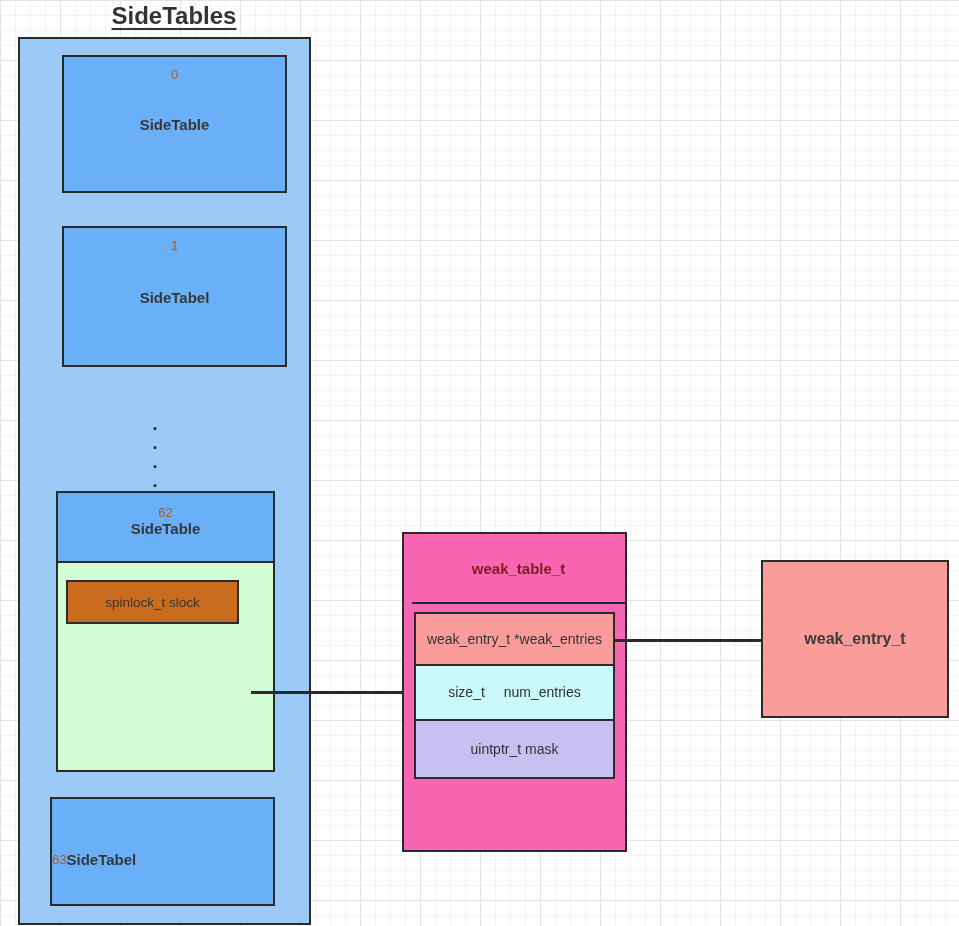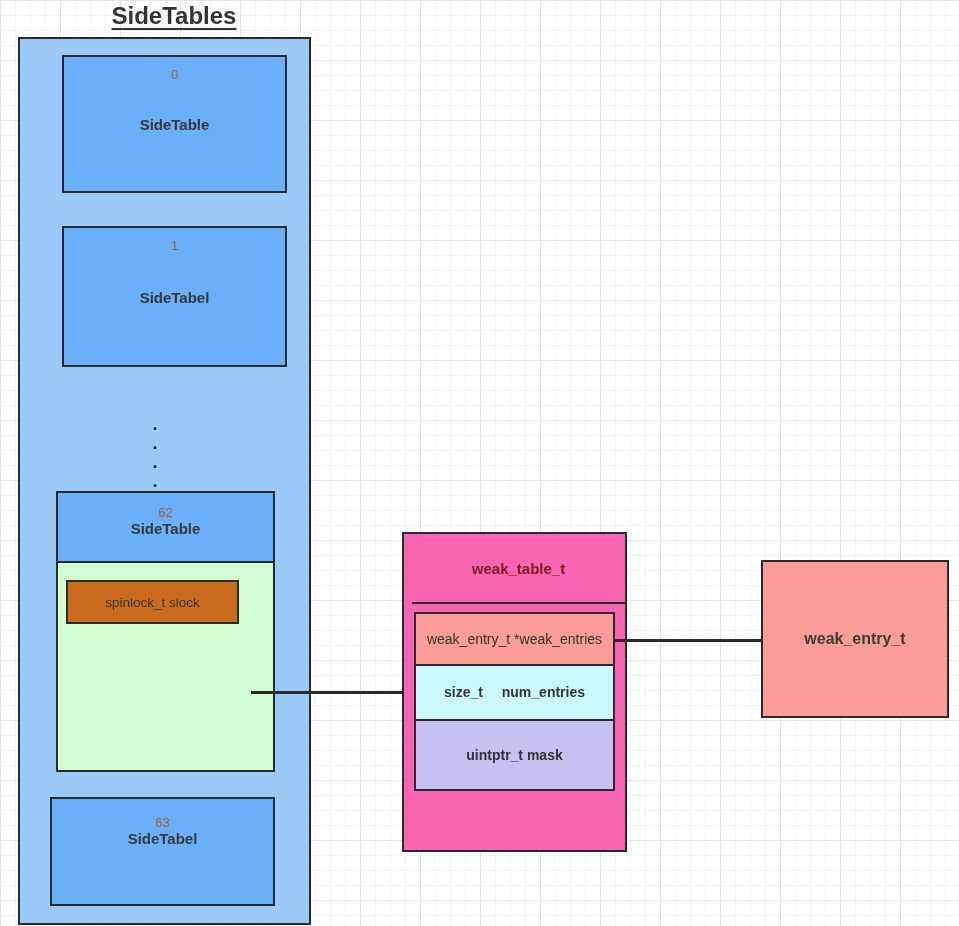--- a/index.html
+++ b/index.html
@@ -72,40 +72,40 @@
     font-size: 13.5px; color: #333; text-align: center;
   }
   .rowstack62 .frow + .frow { margin-top: -2px; }
   .row-slock   { height: 44px; background: var(--orange-fill, #ca6c1e); }
   .row-refcnts { height: 46px; background: var(--teal-fill, #27ccc4); }
   .row-wtable  { height: 45px; background: var(--pink-fill, #f765b3); }
 
   .stbox63 {
     position: absolute; left: 30px; top: 758px; width: 225px; height: 109px;
     background: var(--table-fill, #69b0f9); border: 2px solid #2a2a2a;
-    display: flex; flex-direction: column; align-items: center; padding-top: 16px;
+    display: flex; flex-direction: row; align-items: center; padding-top: 16px;
   }
   .stbox63 .num { font-size: 13px; color: var(--index-color, #a85d2c); line-height: 15px; }
   .stbox63 .lbl { font-size: 15px; font-weight: 600; color: #383838; line-height: 18px; }
 
   .weaktable {
     position: absolute; left: 402px; top: 532px; width: 225px; height: 320px;
     background: var(--pink-fill, #f765b3); border: 2px solid #2a2a2a;
   }
   .wthead {
     height: 70px; border-bottom: 2px solid #2a2a2a;
     display: flex; align-items: center; justify-content: center;
     font-size: 15px; font-weight: 700; color: #7f1d1d; margin-left: 8px;
   }
   .wtstack { position: absolute; left: 10px; top: 78px; width: 201px; border-radius: 30px; }
   .wtstack .frow { font-size: 14px; padding: 0 6px; line-height: 1.35; }
-  .wtstack .frow + .frow { margin-top: -2px; font-weight: bold; }
+  .wtstack .frow + .frow { margin-top: -2px; }
   .row-weak-entries { height: 54px; background: var(--salmon-fill, #fa9d99); }
   .row-num-entries  { height: 57px; background: var(--cyan-fill, #c9f9fa); word-spacing: 15px; }
-  .row-mask         { height: 72px; background: var(--purple-fill, #c6c1f1); text-align: center; }
+  .row-mask         { height: 60px; background: var(--purple-fill, #c6c1f1); text-align: center; }
   .row-max-hash     { height: 58px; background: var(--periwinkle-fill, #cfe0f9); }
 
   .weakentry {
     position: absolute; left: 761px; top: 560px; width: 188px; height: 158px;
     background: var(--salmon-fill, #fa9d99); border: 2px solid #2a2a2a;
     display: flex; align-items: center; justify-content: center;
     font-size: 16px; font-weight: 700; color: #3b3b3b;
   }
 
   .conn { position: absolute; height: 2.5px; background: #2a2a2a; z-index: 10; }

